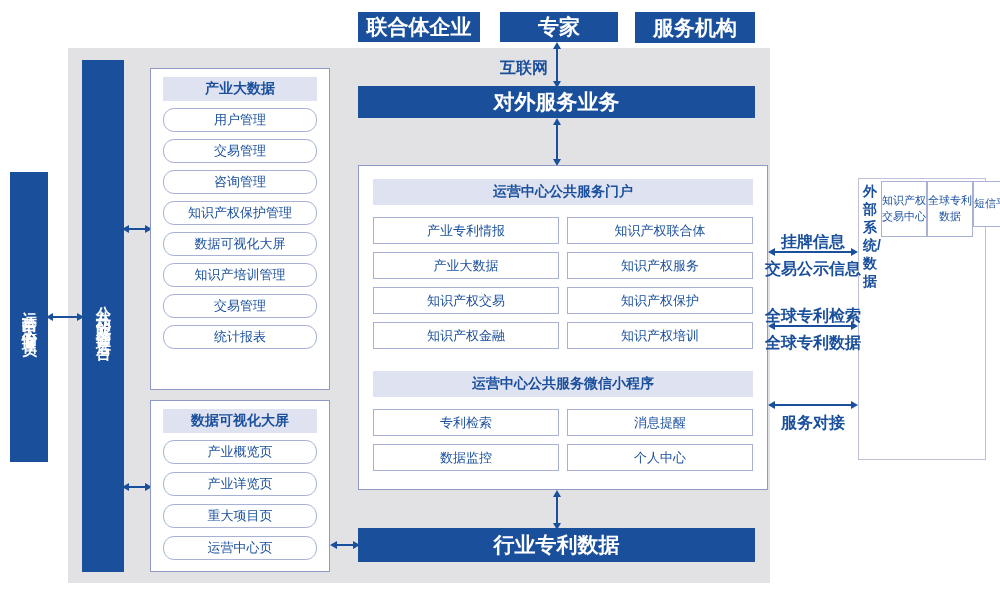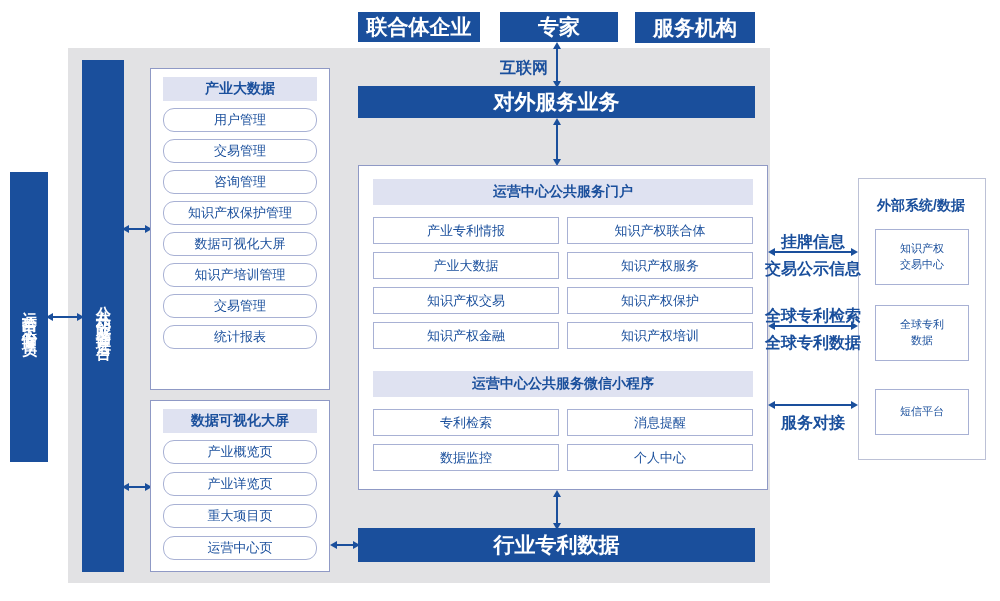--- a/index.html
+++ b/index.html
@@ -26,21 +26,21 @@
   .col{display:flex;flex-direction:column;padding:8px 12px;}
   .col .chip{height:24px;margin-bottom:7px;}
   .col .item{height:24px;border-radius:11px;}
   .col.g7 .item{margin-bottom:7px;}
   .col.g8 .item{margin-bottom:8px;}
   .portal-pad{padding:13px 14px;display:flex;flex-direction:column;}
   .portal-pad .chip{height:26px;}
   .grid2{display:grid;grid-template-columns:1fr 1fr;column-gap:8px;row-gap:8px;margin-top:12px;}
   .grid2 .item{height:27px;}
   .mini-chip{margin-top:22px;}
-  .ext-pad{padding:16px;display:flex;flex-direction:column;}
+  .ext-pad{padding:2px;display:flex;flex-direction:row;}
   .ext-title{color:var(--primary);font-weight:bold;font-size:14px;margin:2px 0 14px 2px;}
   .ext-item{background:#fff;border:1px solid var(--item-border);color:var(--primary);font-size:11px;
     display:flex;align-items:center;justify-content:center;text-align:center;white-space:pre-line;
     line-height:1.45;flex:none;}
   .link-label{position:absolute;color:var(--primary);font-size:16px;font-weight:bold;text-align:center;}
   .arr-h{position:absolute;height:2px;background:var(--primary);}
   .arr-h::before{content:"";position:absolute;left:-6px;top:-3px;
     border-top:4px solid transparent;border-bottom:4px solid transparent;border-right:7px solid var(--primary);}
   .arr-h::after{content:"";position:absolute;right:-6px;top:-3px;
     border-top:4px solid transparent;border-bottom:4px solid transparent;border-left:7px solid var(--primary);}

